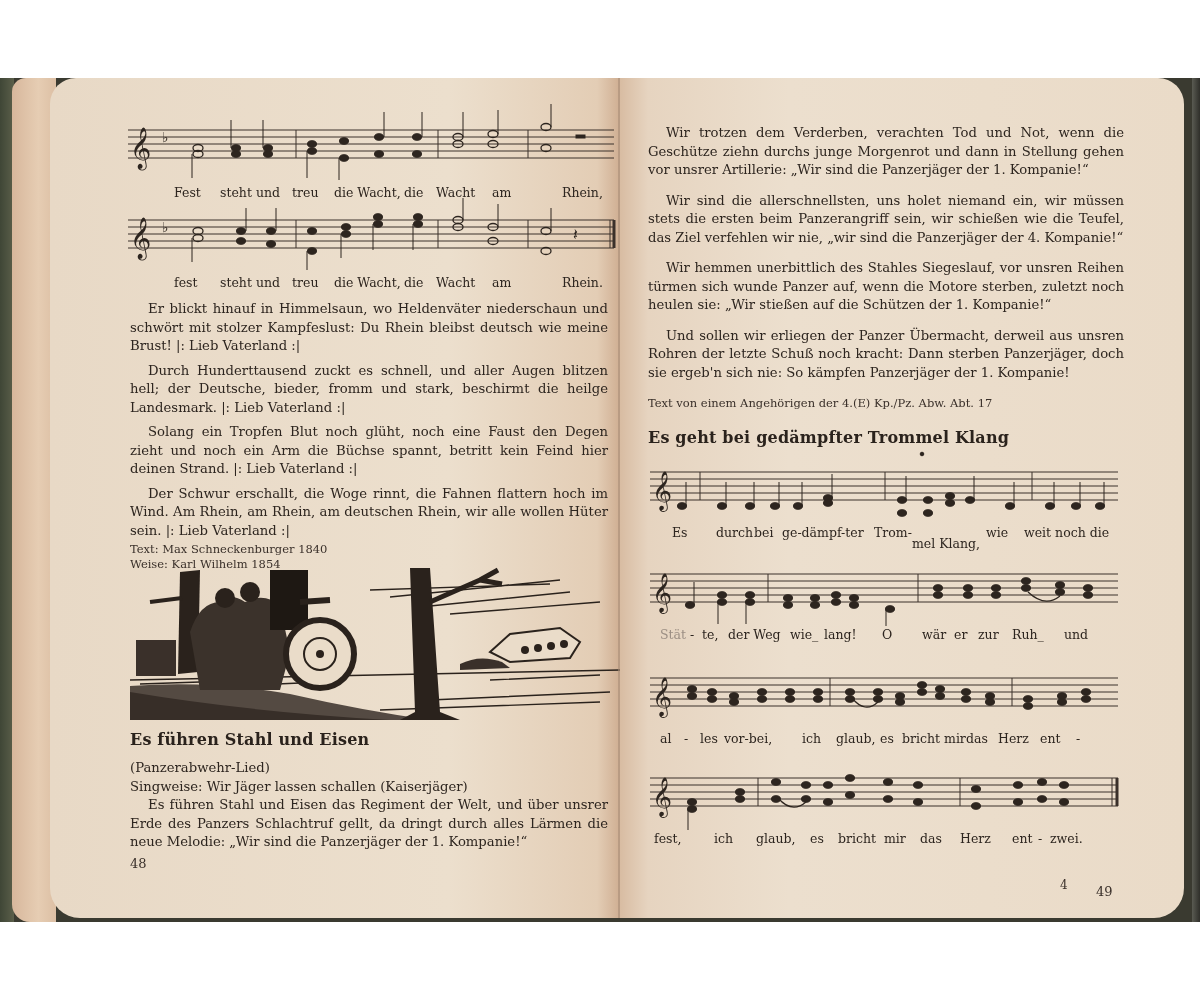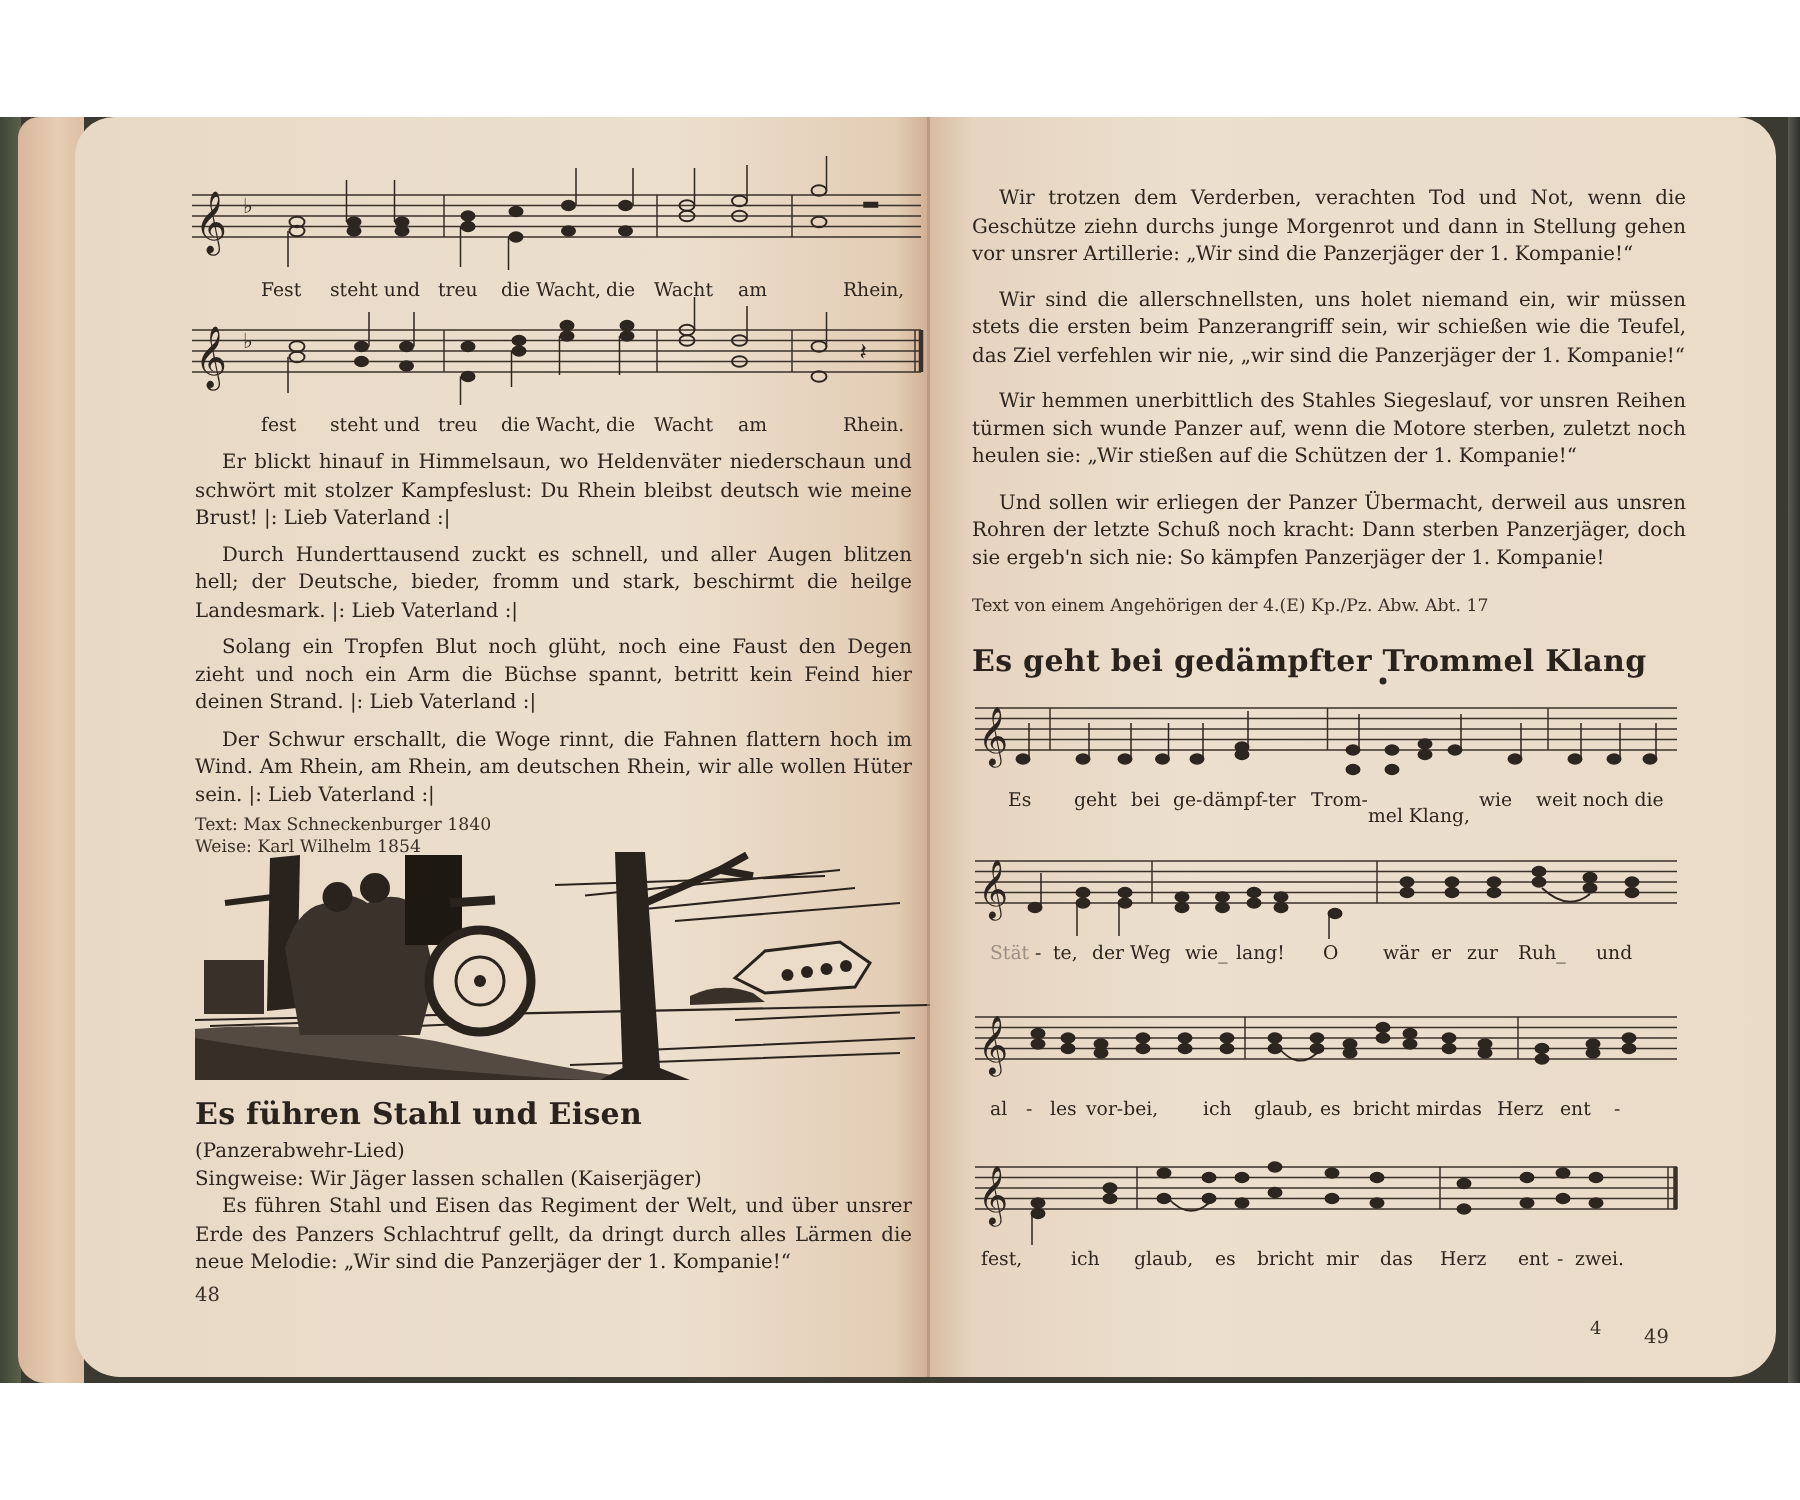--- a/index.html
+++ b/index.html
@@ -9,21 +9,21 @@
   .spine-right{position:absolute;right:0;top:0;width:8px;height:844px;background:linear-gradient(90deg,#5a5b52,#2f2f2a);}
   .edge-left{position:absolute;left:12px;top:0;width:44px;height:844px;background:linear-gradient(90deg,#d7b79c,#e6cdb3 60%,#dcbfa4);border-radius:14px 0 0 18px;}
   .page{position:absolute;top:0;height:840px;background:#eadccb;}
   .page.left{left:50px;width:570px;border-radius:26px 0 0 30px;background:linear-gradient(90deg,#e8d9c6 0%,#ecdfcd 70%,#e3cdb5 96%,#cfae92 100%);}
   .page.right{left:620px;width:564px;border-radius:0 26px 30px 0;background:linear-gradient(90deg,#d8bca2 0%,#e6d4c0 5%,#ecdfce 30%,#eadbc8 100%);}
   .gutter{position:absolute;left:618px;top:0;width:3px;height:840px;background:#a88e78;opacity:.6;}
   .abs{position:absolute;}
   .body-text{font-family:"DejaVu Serif",serif;font-size:13.2px;line-height:18.5px;color:#2d251f;text-align:justify;}
   .para{text-indent:18px;margin:0 0 6px 0;}
   .lyric{position:absolute;font-family:"DejaVu Serif",serif;font-size:12.5px;color:#2d251f;white-space:nowrap;text-align:right;}
-  .title-big{font-family:"DejaVu Serif",serif;font-weight:bold;font-size:20px;color:#2a221c;letter-spacing:.2px;}
+  .title-big{font-family:"DejaVu Serif",serif;font-weight:bold;font-size:16px;color:#2a221c;letter-spacing:.2px;}
   .credit{font-family:"DejaVu Serif",serif;font-size:11.5px;color:#3a302a;}
   .pagenum{font-family:"DejaVu Serif",serif;font-size:13px;color:#3a302a;}
   .faded{color:#9c8f84;}
   svg{position:absolute;overflow:visible;}
 </style>
 </head>
 <body>
 
 <div class="book">
   <div class="spine-left"></div>
@@ -194,21 +194,21 @@
       <p class="para" style="margin-top:0;">Es führen Stahl und Eisen das Regiment der Welt, und über unsrer Erde des Panzers Schlachtruf gellt, da dringt durch alles Lärmen die neue Melodie: „Wir sind die Panzerjäger der 1. Kompanie!“</p>
     </div>
     <div class="abs pagenum" style="left:80px;top:778px;">48</div>
   </div>
 
   <div class="gutter"></div>
 
   <div class="page right">
     <div class="abs body-text" style="left:28px;top:46px;width:476px;">
       <p class="para" style="margin-bottom:12px;">Wir trotzen dem Verderben, verachten Tod und Not, wenn die Geschütze ziehn durchs junge Morgenrot und dann in Stellung gehen vor unsrer Artillerie: „Wir sind die Panzerjäger der 1. Kompanie!“</p>
-      <p class="para" style="margin-bottom:12px;">Wir sind die allerschnellsten, uns holet niemand ein, wir müssen stets die ersten beim Panzerangriff sein, wir schießen wie die Teufel, das Ziel verfehlen wir nie, „wir sind die Panzerjäger der 1. Kompanie!“</p>
+      <p class="para" style="margin-bottom:12px;">Wir sind die allerschnellsten, uns holet niemand ein, wir müssen stets die ersten beim Panzerangriff sein, wir schießen wie die Teufel, das Ziel verfehlen wir nie, „wir sind die Panzerjäger der 4. Kompanie!“</p>
       <p class="para" style="margin-bottom:12px;">Wir hemmen unerbittlich des Stahles Siegeslauf, vor unsren Reihen türmen sich wunde Panzer auf, wenn die Motore sterben, zuletzt noch heulen sie: „Wir stießen auf die Schützen der 1. Kompanie!“</p>
       <p class="para" style="margin-bottom:12px;">Und sollen wir erliegen der Panzer Übermacht, derweil aus unsren Rohren der letzte Schuß noch kracht: Dann sterben Panzerjäger, doch sie ergeb'n sich nie: So kämpfen Panzerjäger der 1. Kompanie!</p>
       <div class="credit">Text von einem Angehörigen der 4.(E) Kp./Pz. Abw. Abt. 17</div>
     </div>
 
     <div class="abs title-big" style="left:28px;top:350px;">Es geht bei gedämpfter Trommel Klang</div>
 
     <svg style="left:30px;top:384px;" width="468" height="60">
       <g stroke="#3a302a" stroke-width="1">
         <line x1="0" y1="10" x2="468" y2="10"></line>
@@ -249,21 +249,21 @@
         <ellipse cx="400" cy="44" rx="4.5" ry="3.3"></ellipse>
           <line x1="404" y1="44" x2="404" y2="20"></line>
         <ellipse cx="426" cy="44" rx="4.5" ry="3.3"></ellipse>
           <line x1="430" y1="44" x2="430" y2="20"></line>
         <ellipse cx="450" cy="44" rx="4.5" ry="3.3"></ellipse>
           <line x1="454" y1="44" x2="454" y2="20"></line>
         <circle cx="272" cy="-8" r="1.8"></circle>
       </g>
     </svg>
     <div class="lyric" style="left:52px;top:447px;">Es</div>
-    <div class="lyric" style="left:96px;top:447px;">geht</div>
+    <div class="lyric" style="left:96px;top:447px;">durch</div>
     <div class="lyric" style="left:134px;top:447px;">bei</div>
     <div class="lyric" style="left:162px;top:447px;">ge-dämpf-ter</div>
     <div class="lyric" style="left:254px;top:447px;">Trom-</div>
     <div class="lyric" style="left:292px;top:447px;margin-top:11px;">mel Klang,</div>
     <div class="lyric" style="left:366px;top:447px;">wie</div>
     <div class="lyric" style="left:404px;top:447px;">weit noch die</div>
 
     <svg style="left:30px;top:486px;" width="468" height="60">
       <g stroke="#3a302a" stroke-width="1">
         <line x1="0" y1="10" x2="468" y2="10"></line>

